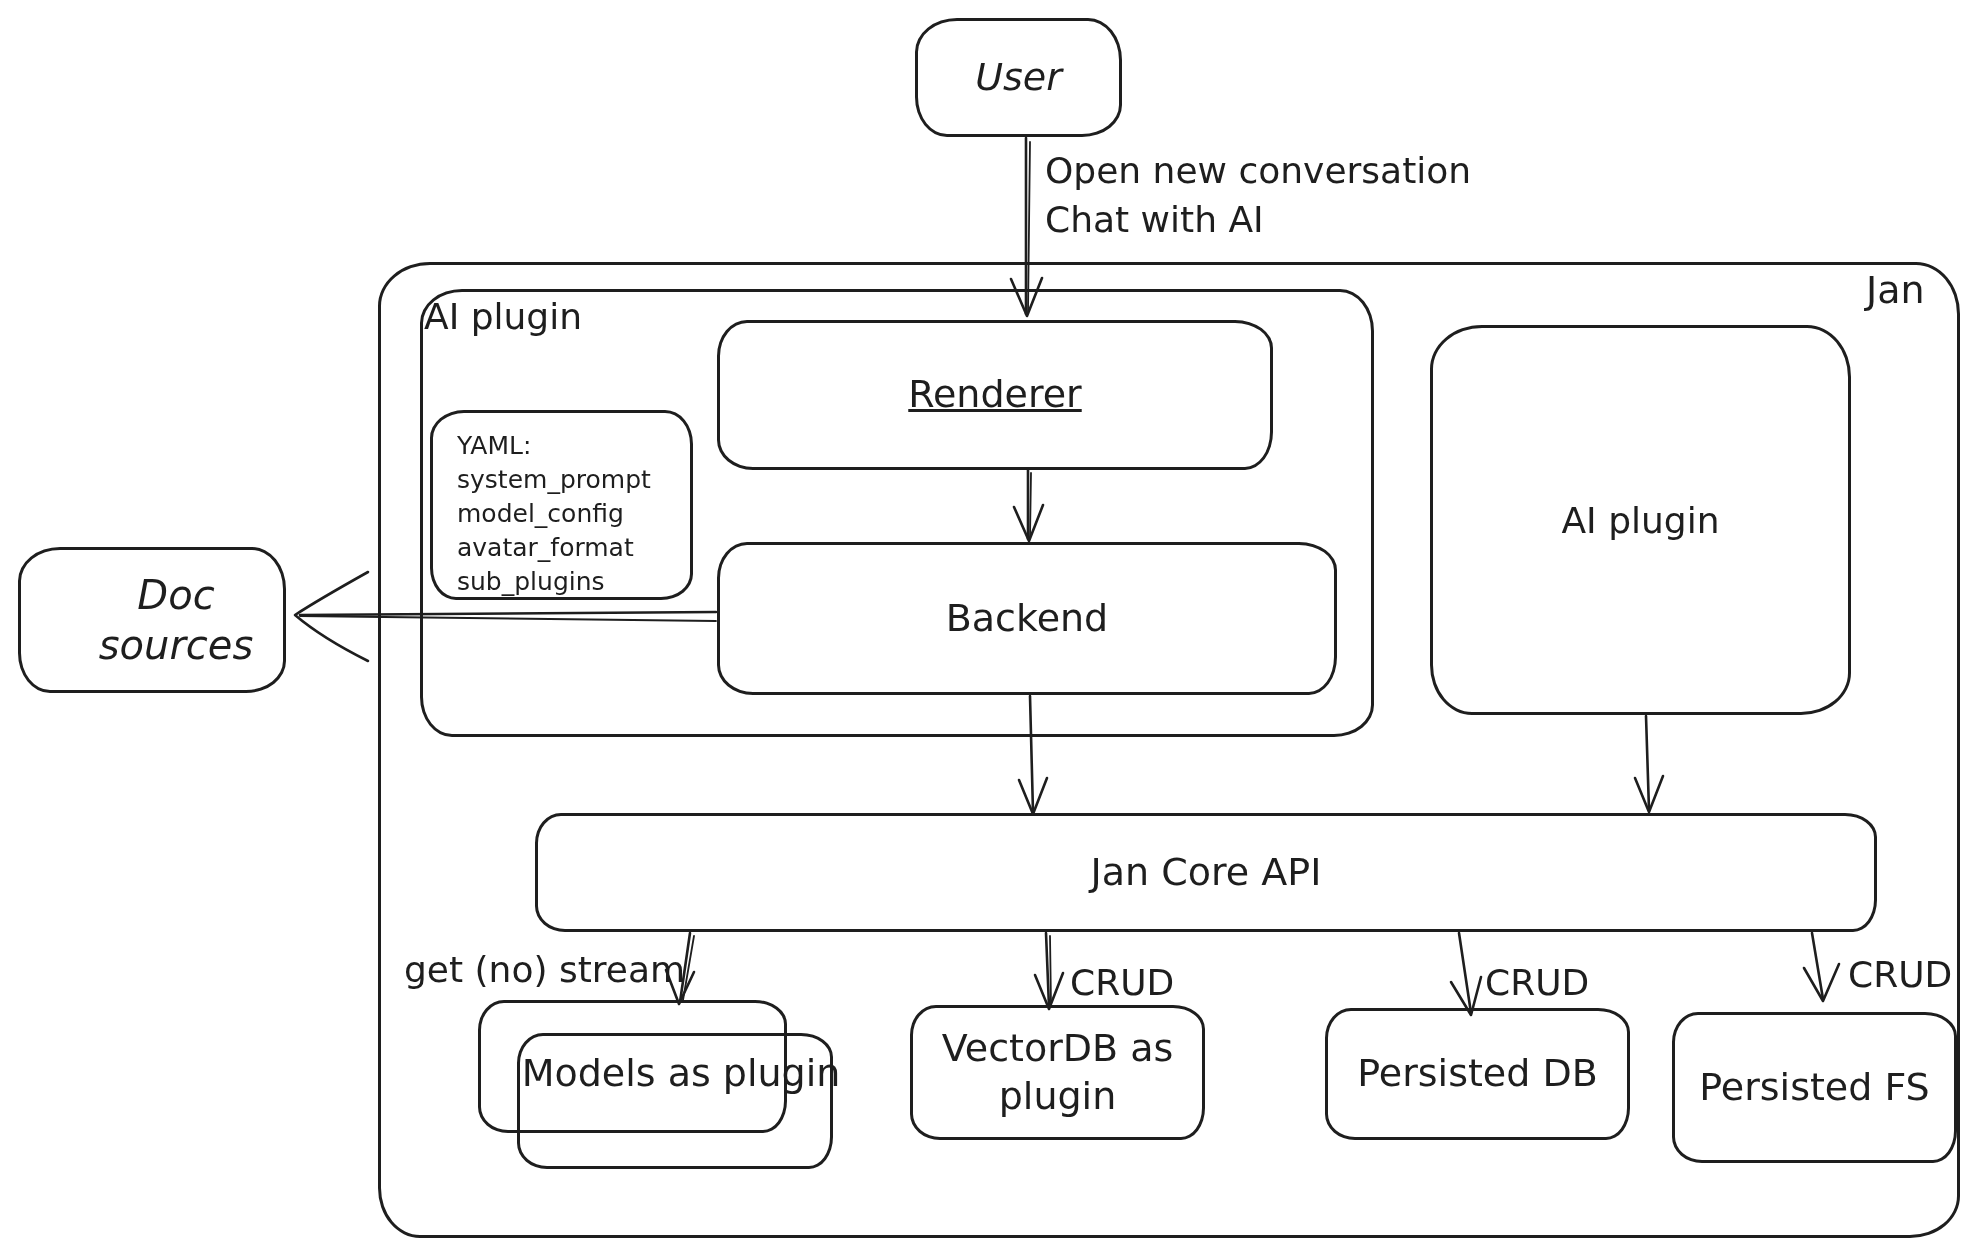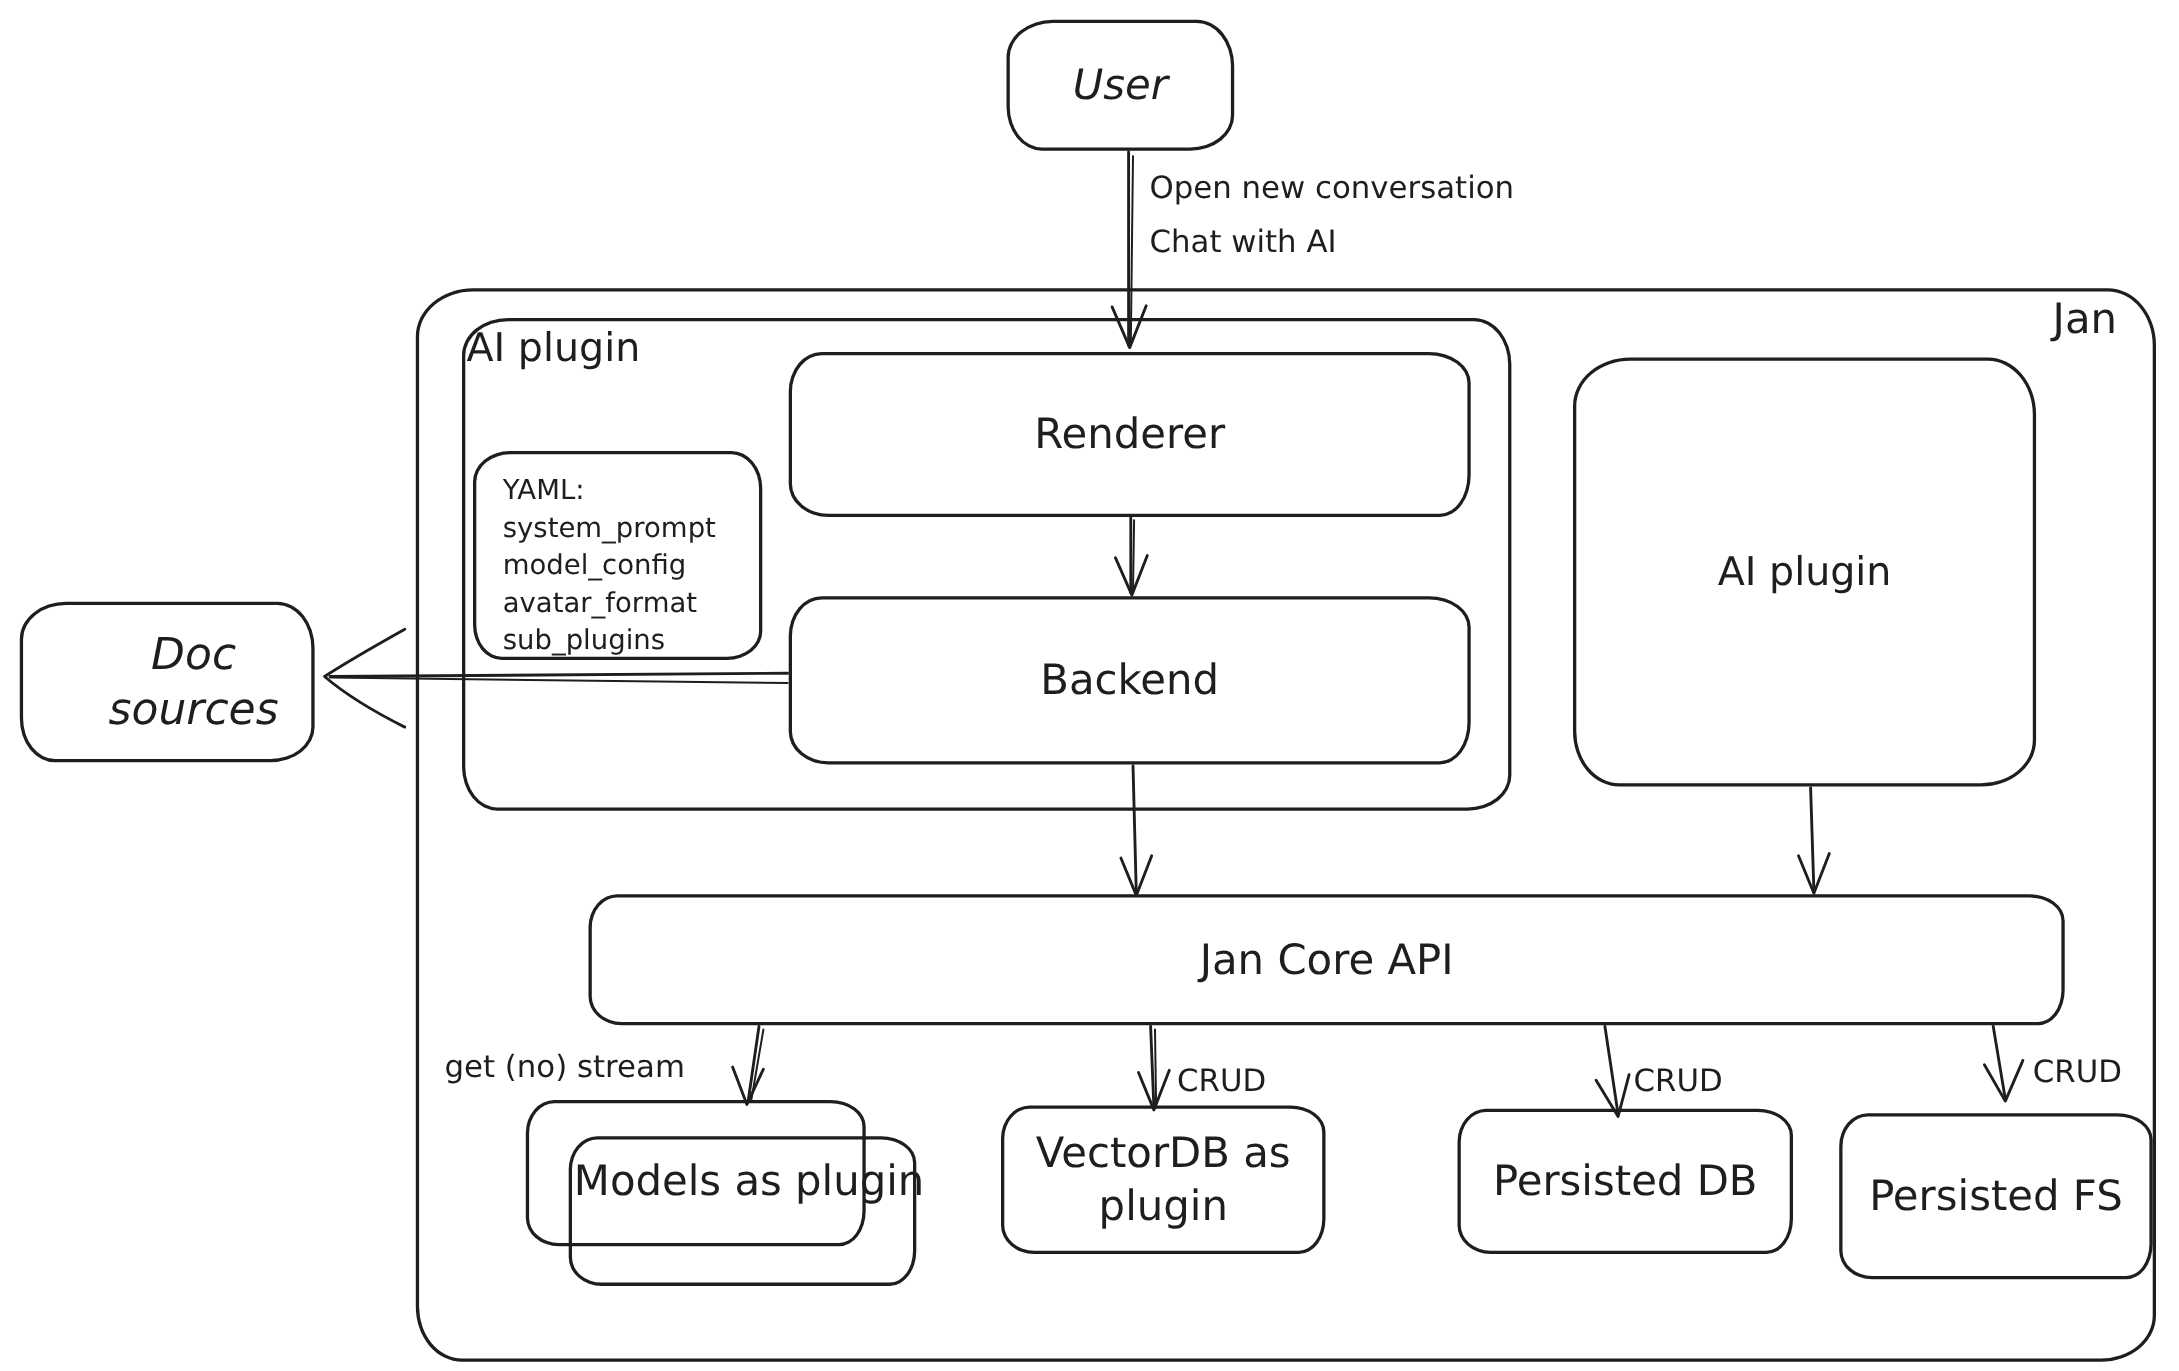--- a/index.html
+++ b/index.html
@@ -31,21 +31,21 @@
   .container{background:var(--bg);}
   .lbl{font-size:38px;line-height:1.25;}
   .lbl-sm{font-size:36px;}
   .corner-label{
     position:absolute;
     font-size:36px;
     white-space:nowrap;
   }
   .edge-label{
     position:absolute;
-    font-size:28px;
+    font-size:36px;
     line-height:49px;
     white-space:nowrap;
     z-index:6;
   }
   .yaml{
     position:absolute;
     border:3px solid var(--stroke);
     background:var(--bg);
     box-sizing:border-box;
     border-radius:34px 28px 32px 26px / 28px 34px 26px 32px;
@@ -71,21 +71,21 @@
 <body>
 
 <div class="canvas">
 
   <div class="box container rC" style="left:378px;top:262px;width:1582px;height:976px;"></div>
   <div class="corner-label" style="left:1866px;top:268px;font-size:38px;">Jan</div>
 
   <div class="box container rA" style="left:420px;top:289px;width:954px;height:448px;"></div>
   <div class="corner-label" style="left:424px;top:296px;">AI plugin</div>
 
-  <div class="box rB" style="left:717px;top:320px;width:620px;height:150px;">
+  <div class="box rB" style="left:717px;top:320px;width:556px;height:150px;text-decoration:underline;">
     <span class="lbl">Renderer</span>
   </div>
 
   <div class="yaml" style="left:430px;top:410px;width:263px;height:190px;">
     <div>YAML:</div>
     <div>system_prompt</div>
     <div>model_config</div>
     <div>avatar_format</div>
     <div>sub_plugins</div>
   </div>

